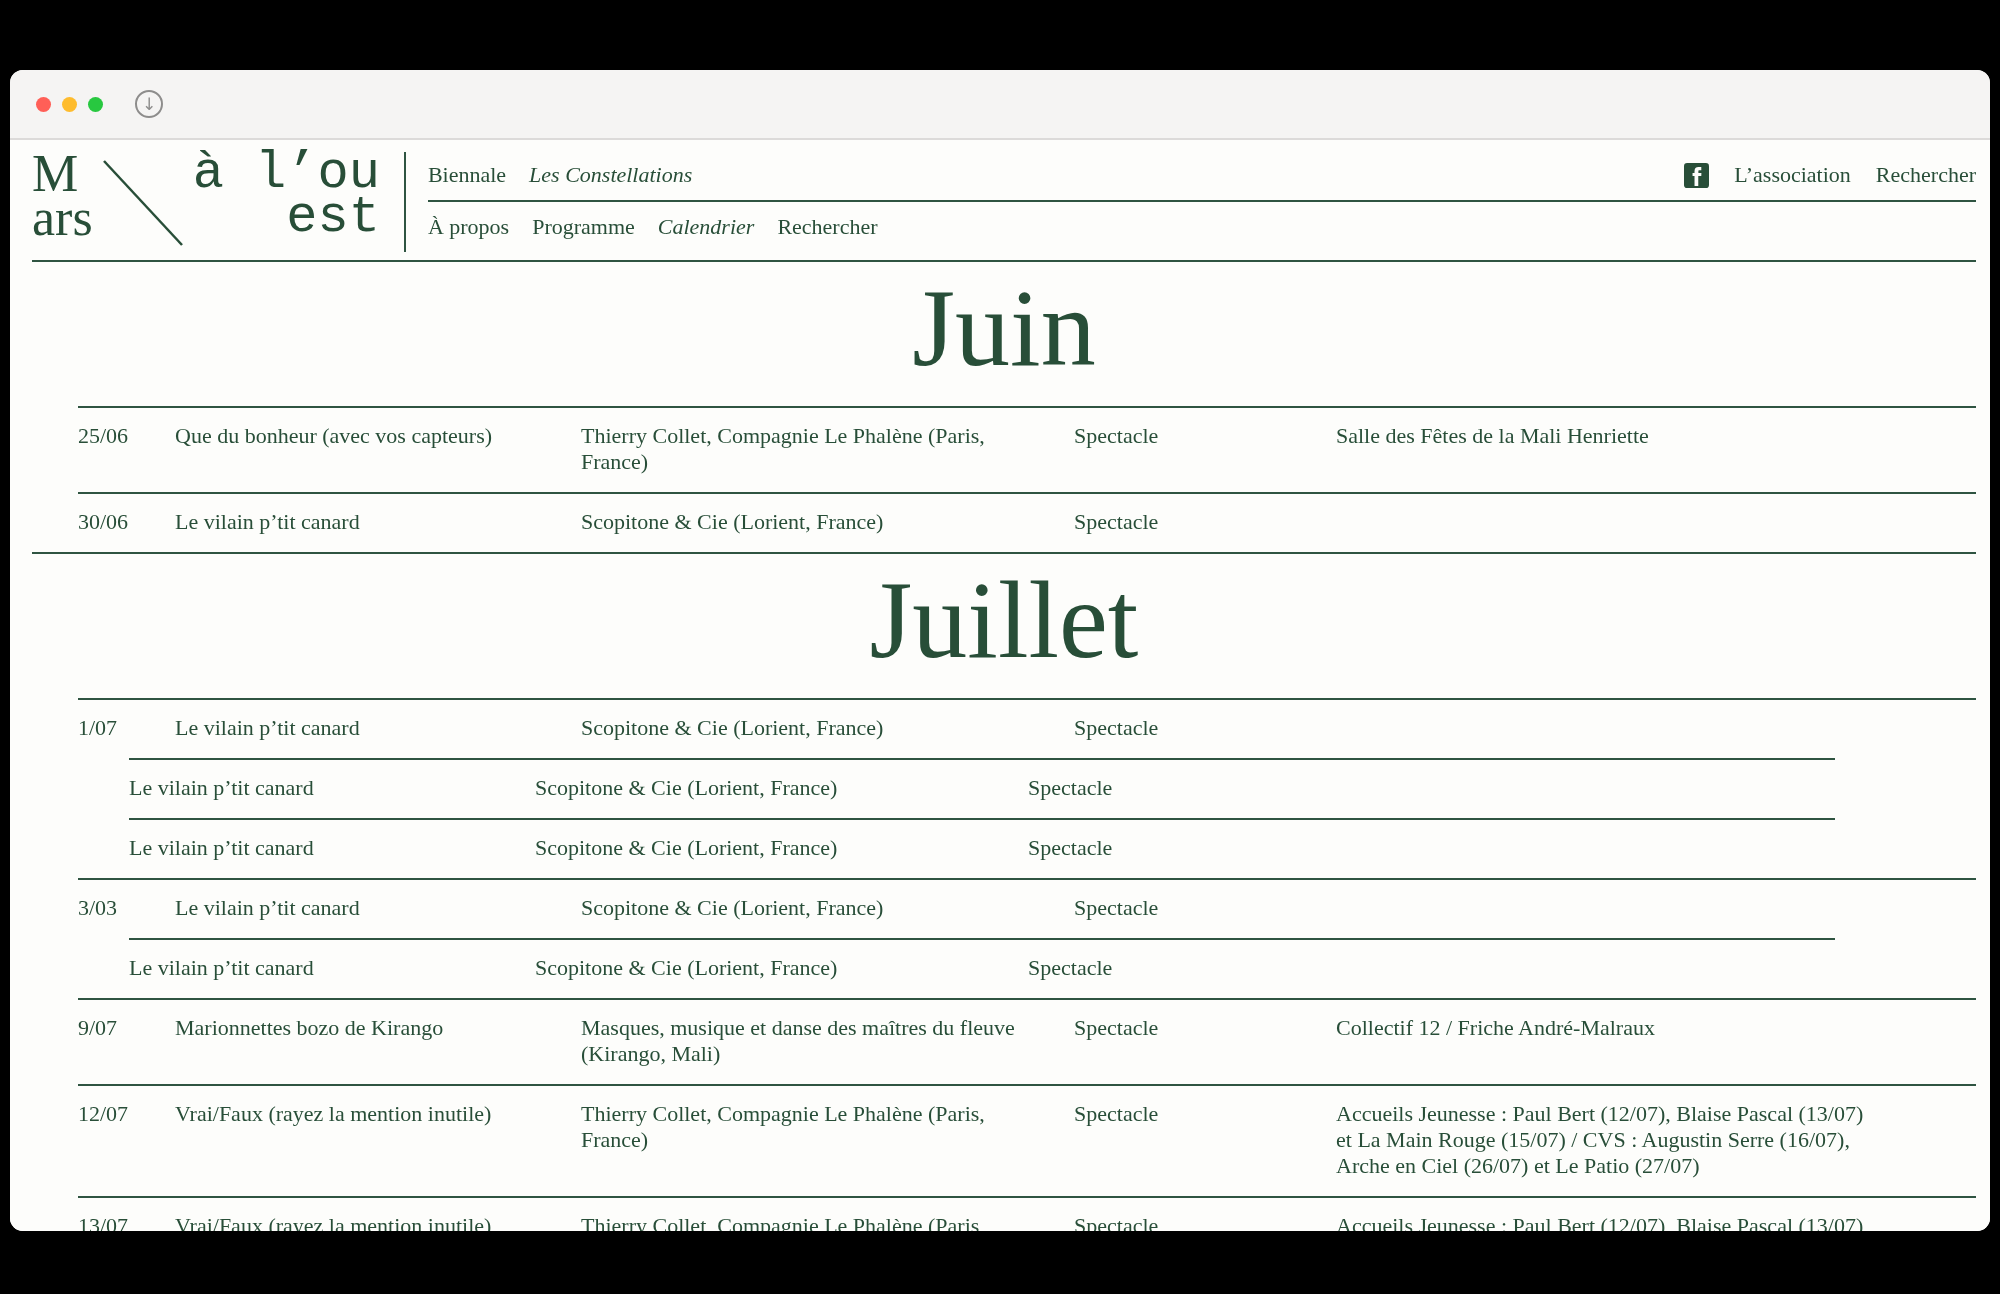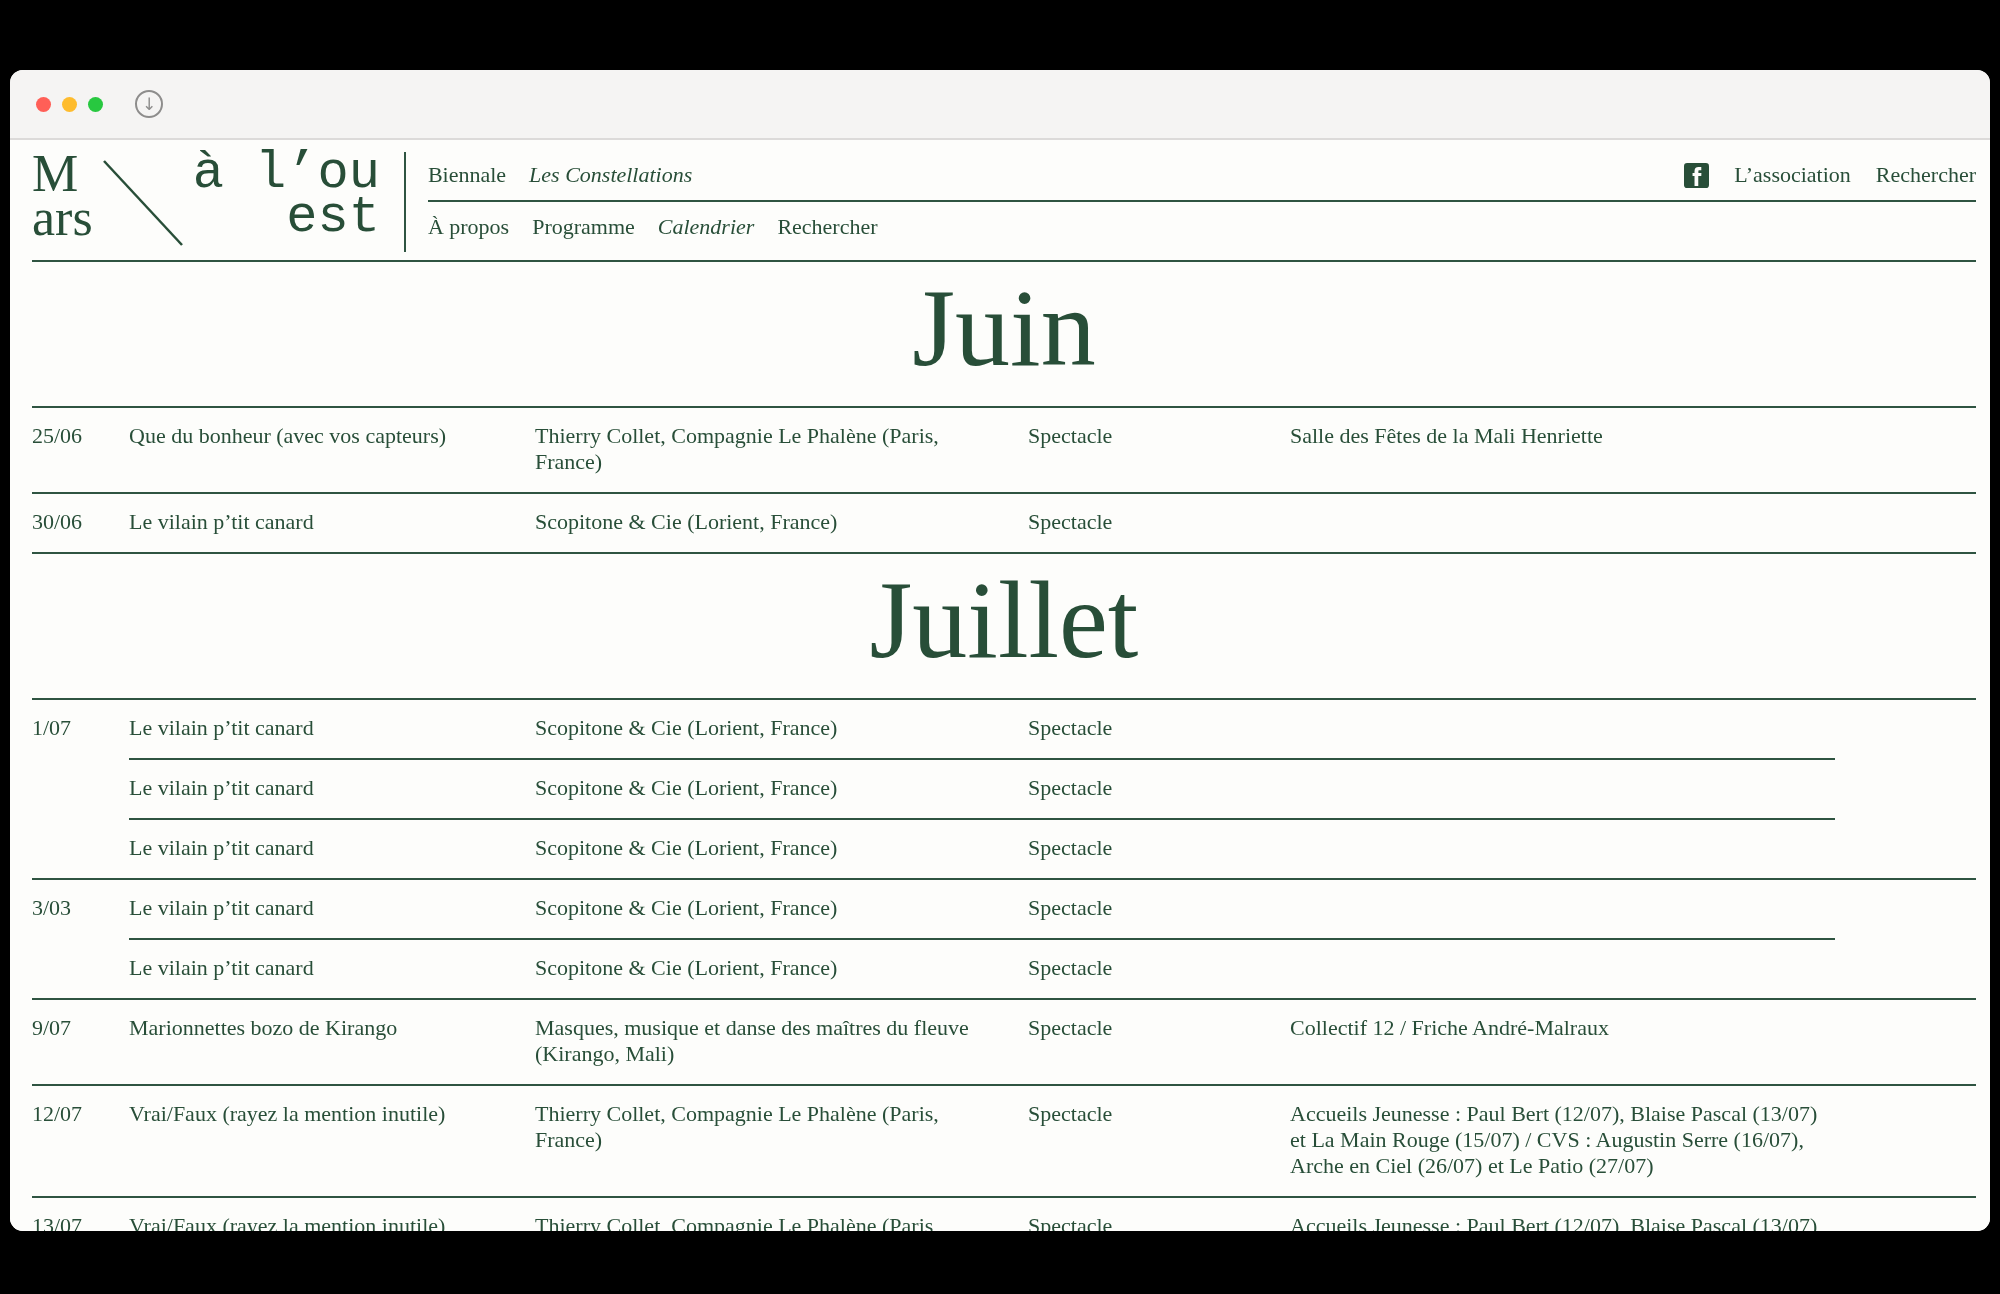--- a/index.html
+++ b/index.html
@@ -59,21 +59,21 @@
   .nav-link{cursor:pointer;white-space:nowrap;}
   .nav-link.italic{font-style:italic;}
   .fb-icon{width:25px;height:25px;cursor:pointer;display:block;}
   
   .month-title{
     margin:4px;text-align:center;font-weight:500;
     font-size:110px;line-height:1;padding:7px 0 19px;
   }
   .month-table{border-bottom:2px solid var(--line);}
   .row{display:grid;grid-template-columns:97px 406px 493px 262px minmax(0,1fr);}
-  .row-full{border-top:2px solid var(--line);}
+  .row-full{border-top:2px solid var(--line);margin-left:46px;}
   .row-indent .cell{border-top:2px solid var(--line);}
   .row-indent .c-date{border-top:none;}
   .cell{
     padding:15px 34px 17px 0;
     font-size:22px;line-height:26px;
   }
   .c-title{cursor:pointer;}
   .c-venue{max-width:545px;padding-right:0;}
 </style>
 </head>

